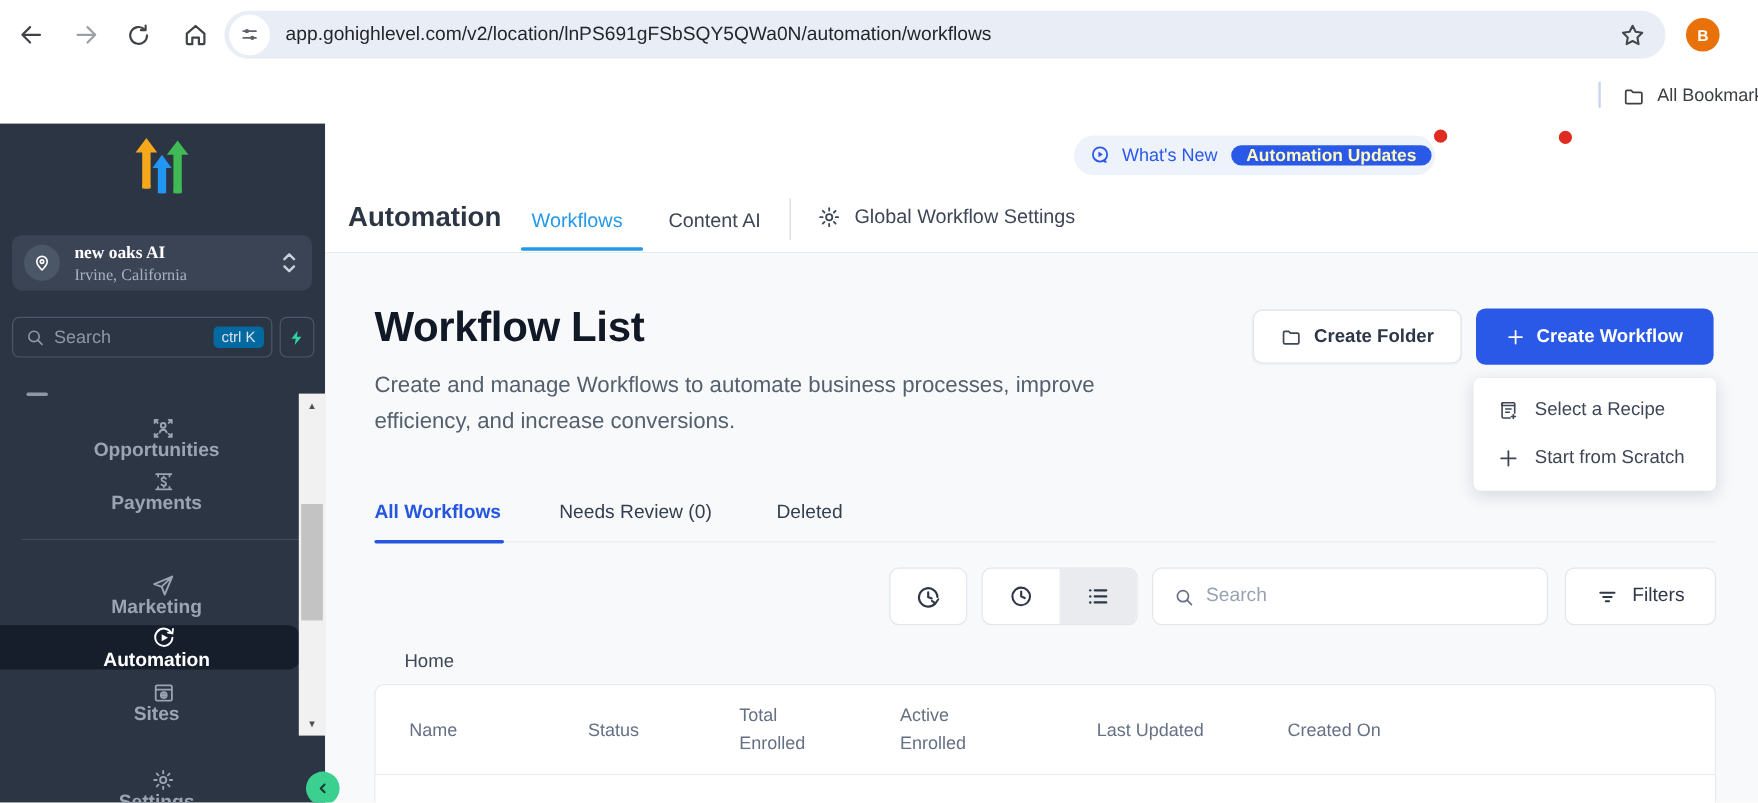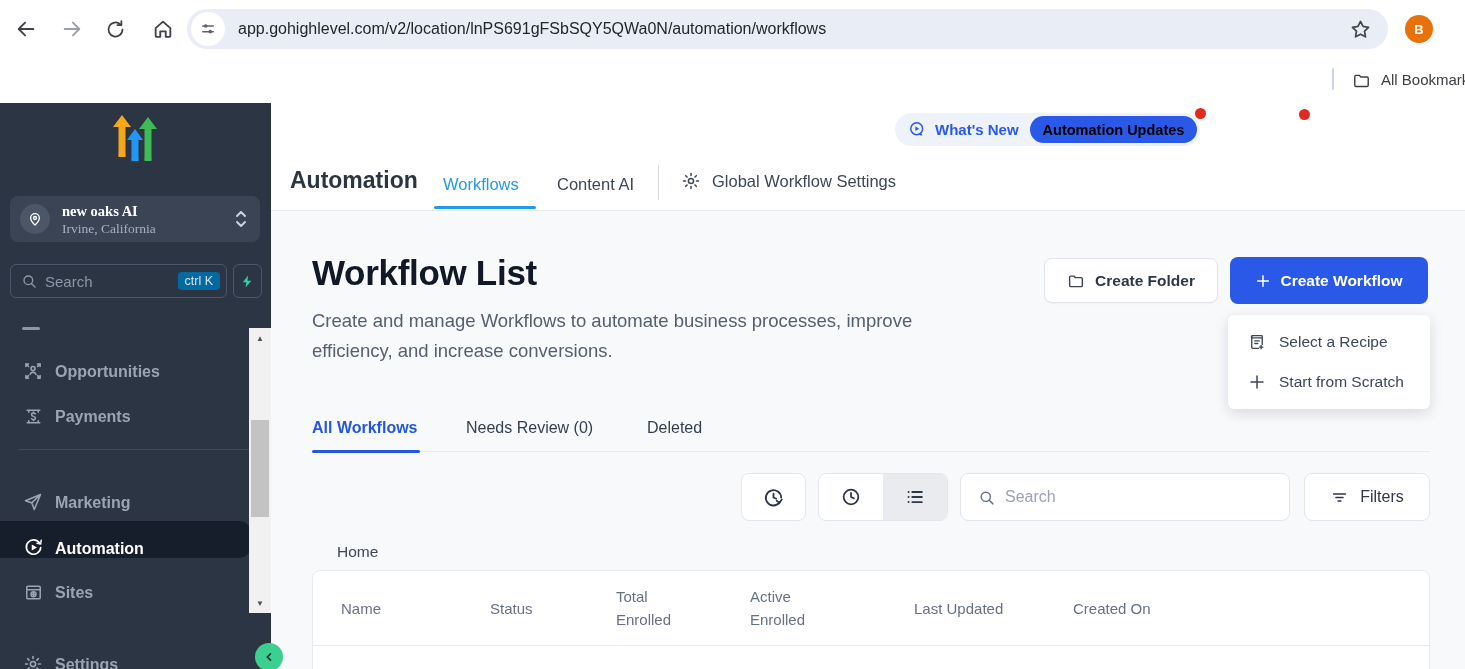--- a/index.html
+++ b/index.html
@@ -28,35 +28,35 @@
   .loc-texts { margin-left:12px; flex:1; min-width:0; }
   .loc-name { font-size:14.5px; font-weight:bold; color:#fff; line-height:18px; }
   .loc-city { font-size:13.5px; color:#a7b1c0; line-height:17px; }
   .loc-chev { margin-right:12px; flex:none; }
   .side-search { position:absolute; left:10px; top:161px; width:217px; height:34px; border:1px solid #4b576b; border-radius:6px; display:flex; align-items:center; }
   .side-search input { background:transparent; border:none; outline:none; color:#cfd6df; font-size:15px; width:100px; margin-left:8px; font-family:inherit; }
   .side-search input::placeholder { color:#8d97a8; }
   .kbd-chip { margin-left:auto; margin-right:6px; background:#0369a1; color:#dde2e9; font-size:12.5px; padding:2px 7px; border-radius:4px; }
   .bolt-btn { position:absolute; left:233px; top:161px; width:29px; height:34px; border:1px solid #4b576b; border-radius:6px; display:flex; align-items:center; justify-content:center; cursor:pointer; }
   .clipped-dash { position:absolute; left:22px; top:224px; width:18px; height:3px; border-radius:2px; background:#8d97a8; }
-  .side-item { position:absolute; left:0; width:250px; height:34px; display:flex; align-items:flex-end; cursor:pointer; font-size:16px; font-weight:600; color:#9aa5b3; }
+  .side-item { position:absolute; left:0; width:250px; height:34px; display:flex; align-items:center; cursor:pointer; font-size:16px; font-weight:600; color:#9aa5b3;flex-direction:column; }
   .side-item .ic { width:22px; margin-left:22px; display:flex; justify-content:center; flex:none; }
   .side-item .lbl { margin-left:11px; white-space:nowrap; }
   .side-item.active { background:#161e2c; color:#fff; height:37px; border-radius:0 10px 10px 0; }
   .side-divider { position:absolute; left:18px; top:346px; width:235px; height:1px; background:#3f4a5c; }
   .side-scrollbar { position:absolute; left:249px; top:225px; width:22px; height:285px; background:#f1f1f1; }
   .sb-arrow { position:absolute; left:0; width:22px; height:20px; display:flex; align-items:center; justify-content:center; font-size:8px; color:#4f4f4f; cursor:pointer; }
   .sb-thumb { position:absolute; left:2px; top:92px; width:18px; height:97px; background:#c3c3c3; cursor:pointer; }
   .collapse-btn { position:absolute; left:255px; top:643px; width:28px; height:28px; border-radius:50%; display:flex; align-items:center; justify-content:center; z-index:40; cursor:pointer; }
 
   
   .band { position:absolute; left:271px; top:103px; right:0; height:108px; background:#fff; border-bottom:1px solid #e8eaee; }
   .wn-pill { position:absolute; left:624px; top:10px; height:33px; background:#edf2fb; border-radius:17px; display:flex; align-items:center; padding:0 3px 0 13px; cursor:pointer; }
-  .wn-label { margin-left:8px; font-size:15px; font-weight:bold; white-space:nowrap; }
-  .au-pill { margin-left:11px; height:27px; border-radius:14px; color:#000000; font-size:14.5px; font-weight:bold; display:flex; align-items:center; padding:0 13px; white-space:nowrap; }
+  .wn-label { margin-left:8px; font-size:15px; font-weight:normal; white-space:nowrap; }
+  .au-pill { margin-left:11px; height:17px; border-radius:14px; color:#fef9c3; font-size:14.5px; font-weight:bold; display:flex; align-items:center; padding:0 13px; white-space:nowrap; }
   .reddot { position:absolute; width:11px; height:11px; border-radius:50%; background:#e02b20; }
   .circle-ic { position:absolute; top:109px; width:38px; height:38px; border-radius:50%; display:flex; align-items:center; justify-content:center; color:#fff; cursor:pointer; }
   .page-title { position:absolute; left:19px; top:64px; font-size:23px; font-weight:600; color:#2c3543; }
   .band-tab { position:absolute; top:72px; font-size:16.5px; cursor:pointer; white-space:nowrap; }
   .band-tab-underline { position:absolute; left:163px; top:103px; width:102px; height:3px; border-radius:2px; }
   .band-vdiv { position:absolute; left:387px; top:62px; width:1px; height:35px; background:#d6dae1; }
   .gws { position:absolute; left:410px; top:68px; display:flex; align-items:center; gap:11px; cursor:pointer; color:#3d4756; font-size:16.5px; white-space:nowrap; }
 
   
   .content { position:absolute; left:271px; top:211px; right:0; bottom:0; background:#f8f9fb; }

